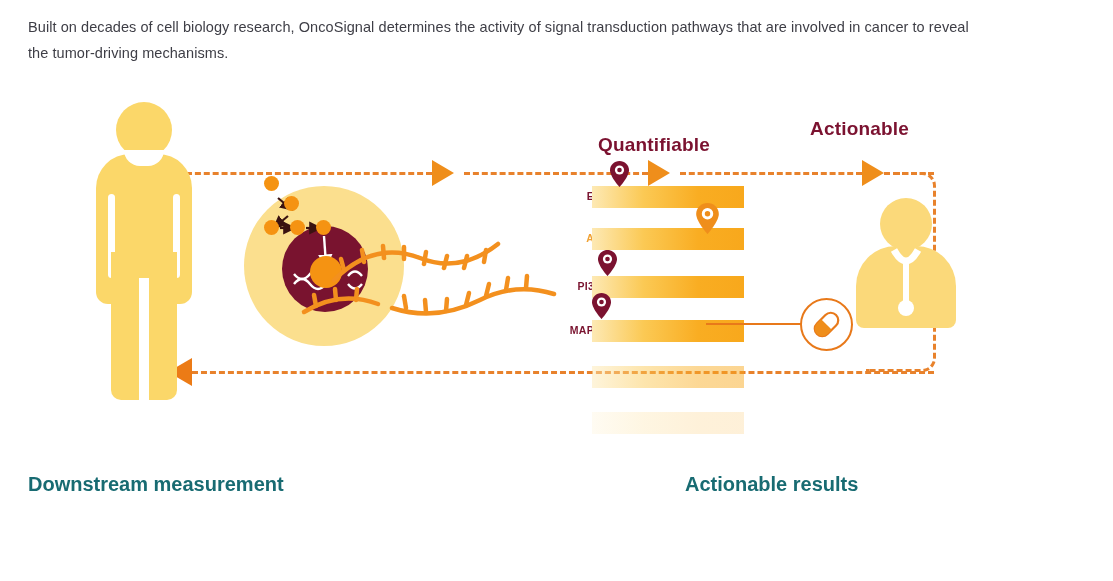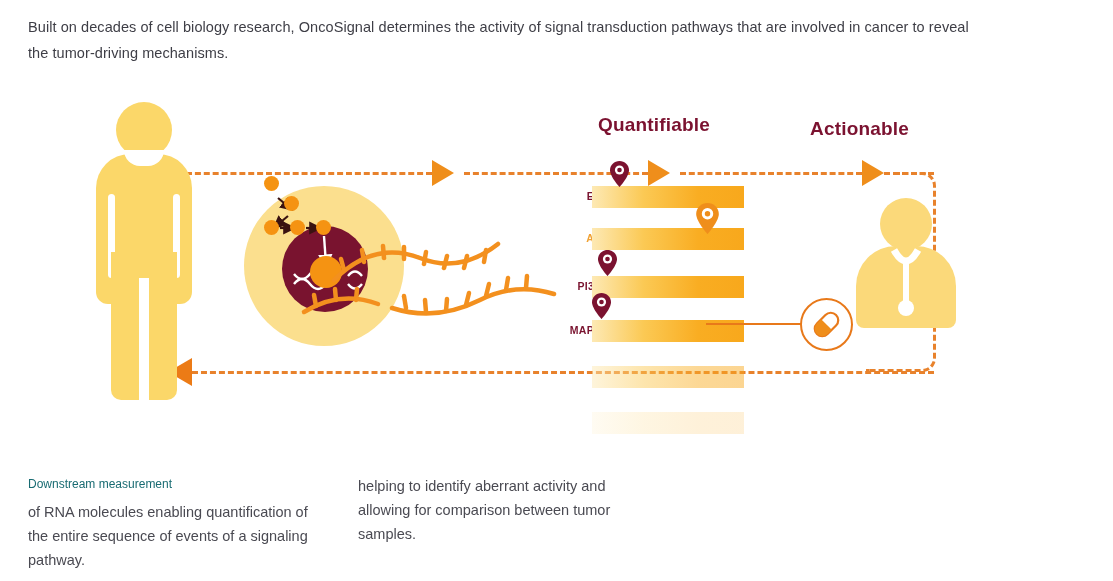--- a/index.html
+++ b/index.html
@@ -31,21 +31,21 @@
   
   .col-head {
     position: absolute;
     font-size: 19px;
     font-weight: bold;
     color: #7b1230;
     white-space: nowrap;
     letter-spacing: .01em;
   }
   .col-head.a { left: 374px; top: 44px; }
-  .col-head.b { left: 598px; top: 28px; }
+  .col-head.b { left: 598px; top: 48px; }
   .col-head.c { left: 810px; top: 32px; }
 
   
   .dash-h {
     position: absolute;
     height: 0; border-top: 3px dashed #e8822c;
   }
   .top-dash-1 { left: 186px; top: 86px; width: 246px; }
   .top-dash-2 { left: 464px; top: 86px; width: 184px; }
   .top-dash-3 { left: 680px; top: 86px; width: 182px; }
@@ -199,22 +199,22 @@
     white-space: nowrap;
   }
 
   
   .cols { position: absolute; left: 28px; top: 474px; width: 1060px; }
   .col { position: absolute; top: 0; }
   .c1 { left: 0px;   width: 300px; }
   .c2 { left: 330px; width: 300px; }
   .c3 { left: 657px; width: 330px; }
   .col h3 {
-    font-size: 12px; font-weight: normal;
-    color: #186b72; margin-bottom: 6px; line-height: 20px;
+    font-size: 20px; font-weight: bold;
+    color: #186b72; line-height: 20px;
   }
   .col p {
     font-size: 14.5px; line-height: 24px; color: #4a4a52;
   }
 </style>
 </head>
 <body>
 
 <div class="page">
 
@@ -380,21 +380,20 @@
         <path d="M 56 64 L 56 104" stroke="#ffffff" stroke-width="6" fill="none"></path>
         <circle cx="56" cy="110" r="8" fill="#ffffff"></circle>
       </svg>
     </div>
 
   </div>
 
   <div class="cols">
     <div class="col c1">
       <h3>Downstream measurement</h3>
-      <p>of RNA molecules enabling quantification of the entire sequence of events of a signaling pathway.</p>
     </div>
     <div class="col c2">
-      <p>helping to identify aberrant activity and allowing for comparison between tumor samples.</p>
     </div>
     <div class="col c3">
+      <h3>Actionable results</h3>
     </div>
   </div>
 </div>
 
 </body></html>

